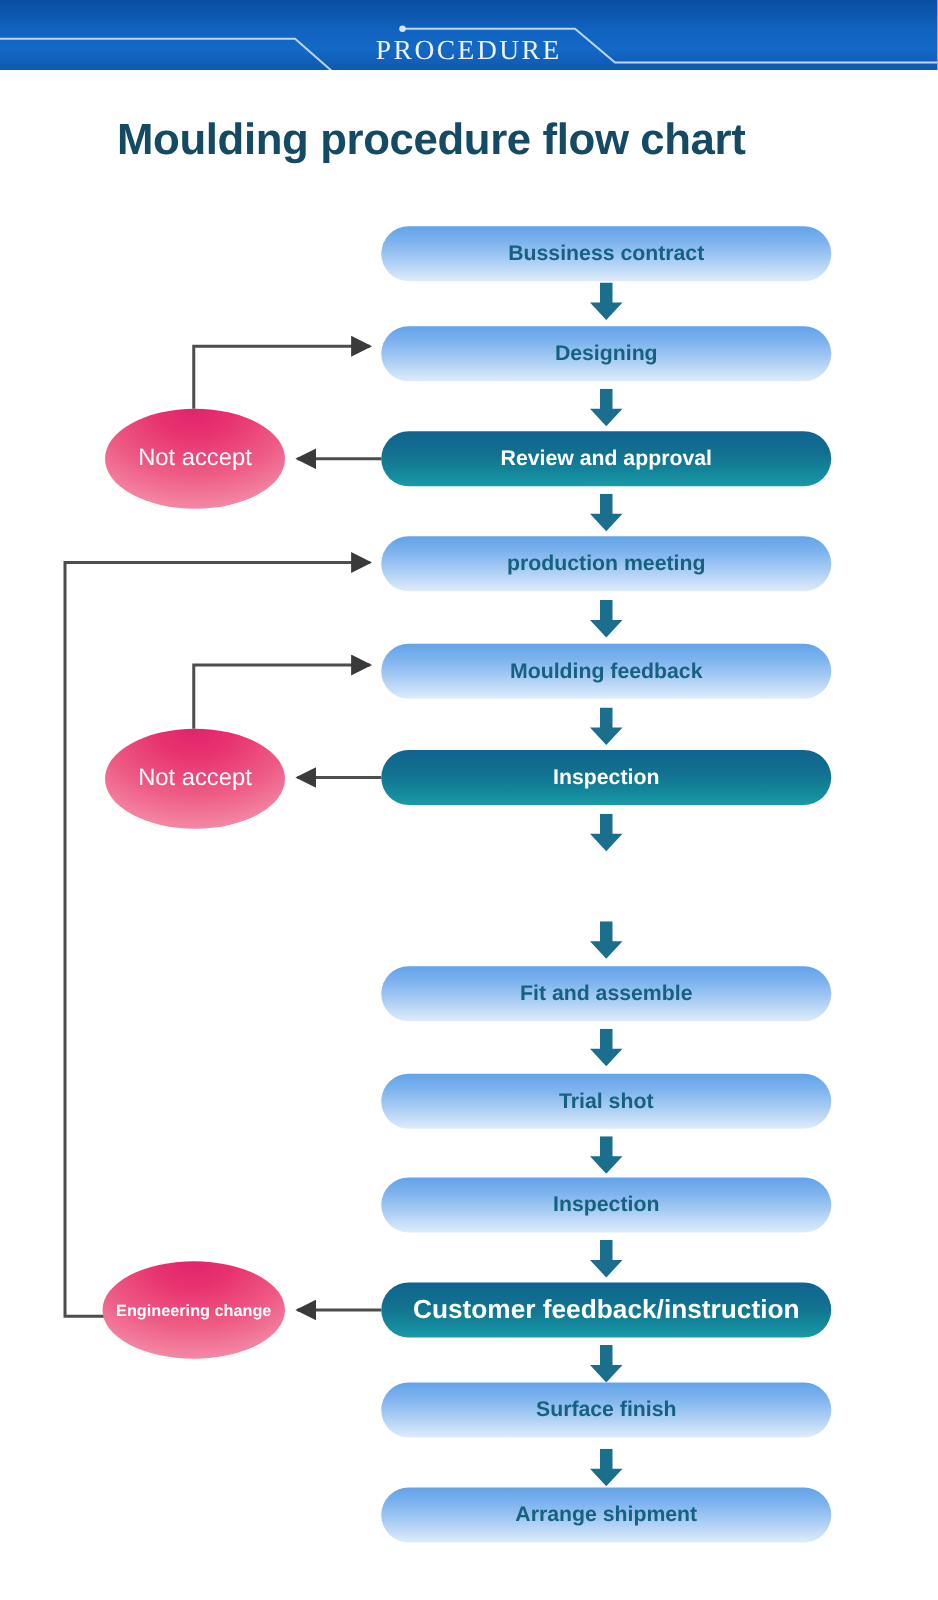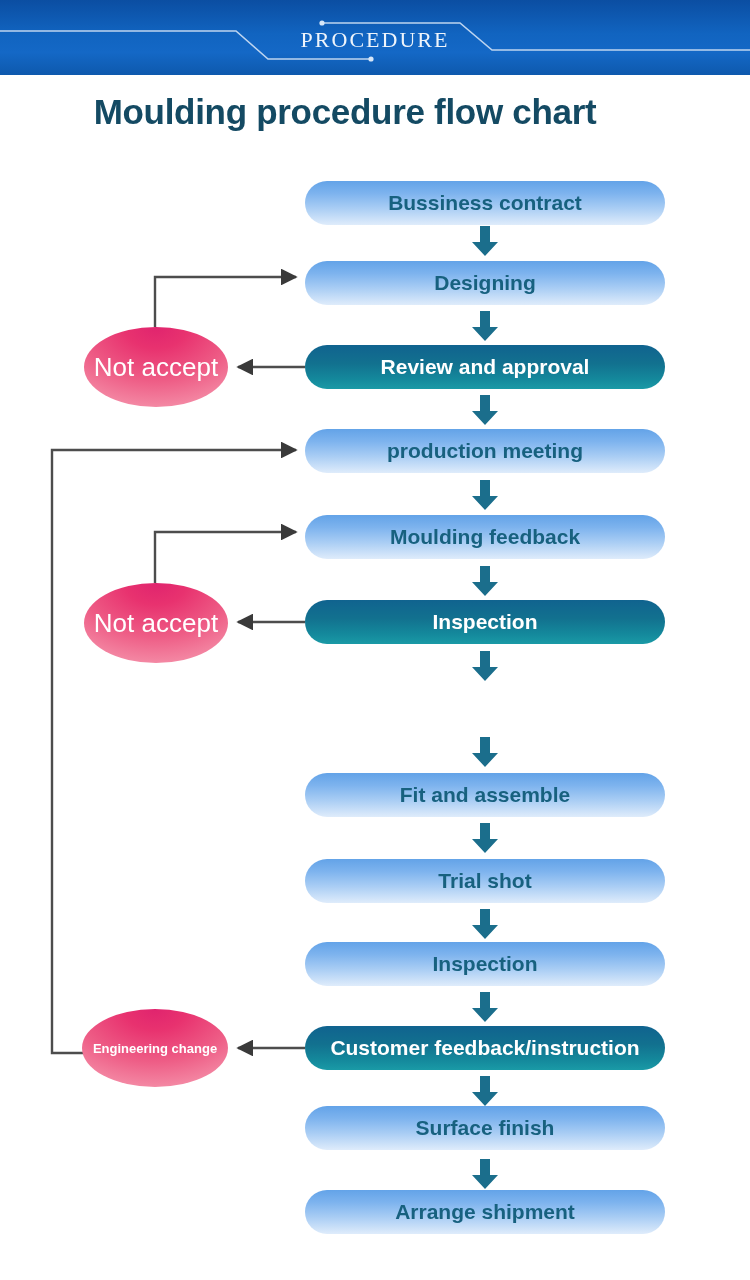--- a/index.html
+++ b/index.html
@@ -6,21 +6,21 @@
   body{
     width:750px;height:1280px;
     background:#ffffff;
     font-family:"Liberation Sans", sans-serif;
     position:relative;
     overflow:hidden;
   }
 
   
   .banner{
-    position:absolute;left:0;top:0;width:750px;height:75px;
+    position:absolute;left:0;top:0;width:750px;height:56px;
     background:linear-gradient(180deg,#0b4ea2 0%,#1164c0 45%,#1468c6 70%,#0e59ad 100%);
     overflow:hidden;
   }
   .banner svg{position:absolute;left:0;top:0;}
   .banner-title{
     position:absolute;left:0;top:27px;width:750px;
     text-align:center;
     font-family:"Liberation Serif", serif;
     font-size:22px;letter-spacing:2px;
     color:#eef4fb;
@@ -39,21 +39,21 @@
   
   .flow{position:absolute;left:0;top:0;width:750px;height:1280px;}
   .lines{position:absolute;left:0;top:0;}
 
   
   .node{
     position:absolute;
     width:360px;height:44px;
     border-radius:22px;
     display:flex;align-items:center;justify-content:center;
-    font-size:21px;
+    font-size:17px;
     text-align:center;
     box-sizing:border-box;
   }
   .node.light{
     background:linear-gradient(180deg,#63a3e8 0%,#7db3ee 28%,#a9cdf4 62%,#dfecfb 100%);
     color:#17617f;
     font-weight:600;
   }
   .node.dark{
     background:linear-gradient(180deg,#10638f 0%,#12718f 42%,#14899c 78%,#1a9aa6 100%);
@@ -64,21 +64,21 @@
 
   
   .ellipse{
     position:absolute;
     border-radius:50%;
     display:flex;align-items:center;justify-content:center;
     background:radial-gradient(ellipse 120% 150% at 50% 0%, #e0246e 0%, #e8326f 18%, #ee5d86 45%, #f593ab 72%, #fbc8d8 100%);
     color:#ffffff;
     text-align:center;
   }
-  .ellipse.big{width:144px;height:80px;font-size:26px;}
+  .ellipse.big{width:144px;height:80px;font-size:19px;}
   .ellipse.small{width:146px;height:78px;font-size:13px;font-weight:600;}
 
   
   .darrow{position:absolute;width:30px;height:30px;}
 </style>
 </head>
 <body>
 
 <div class="banner">
   <svg width="750" height="75" viewBox="0 0 750 75">

